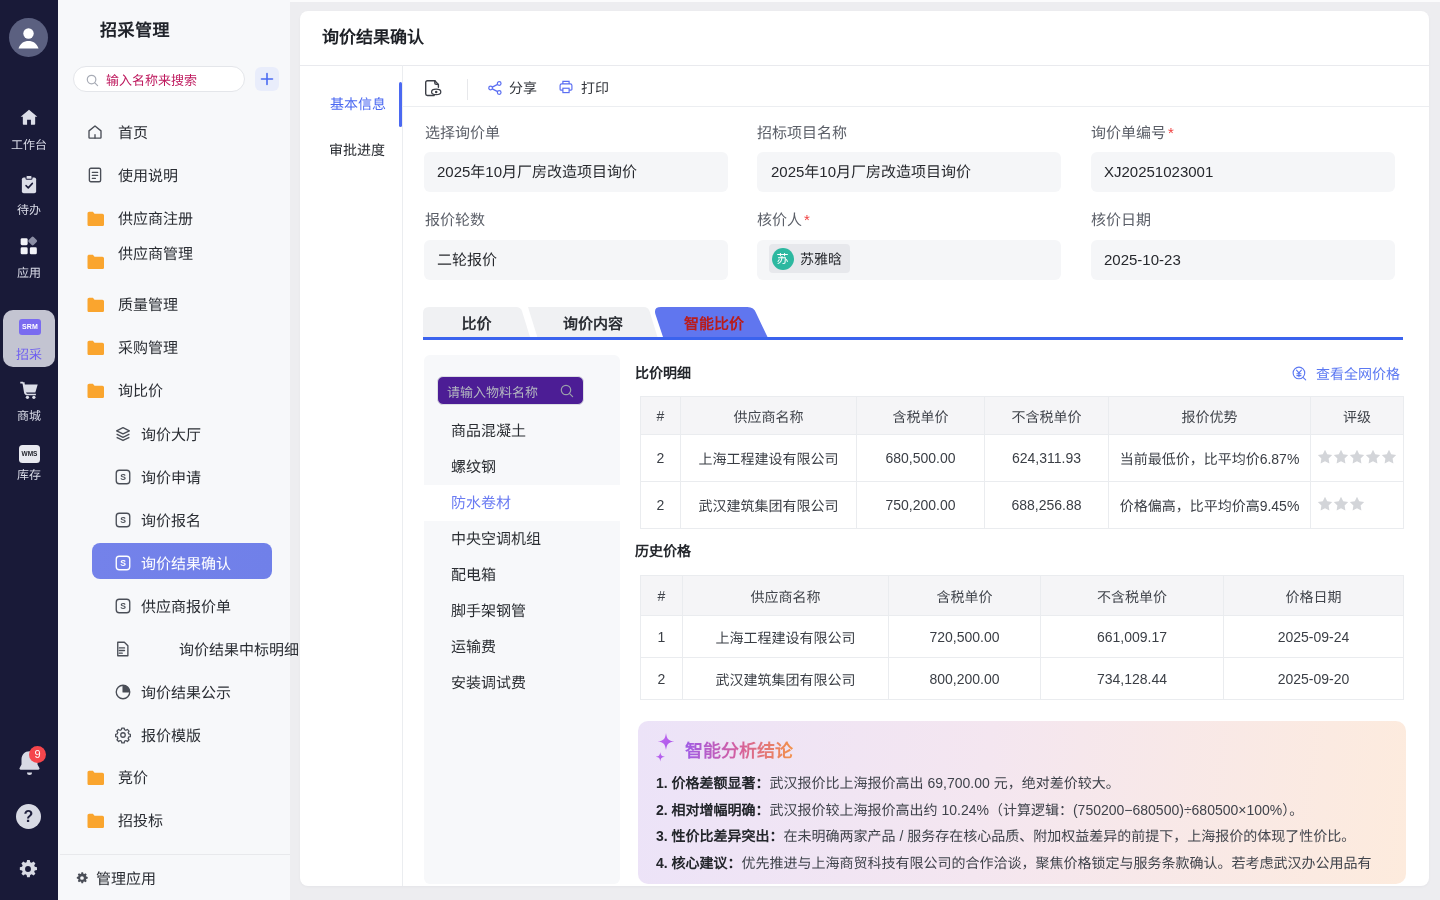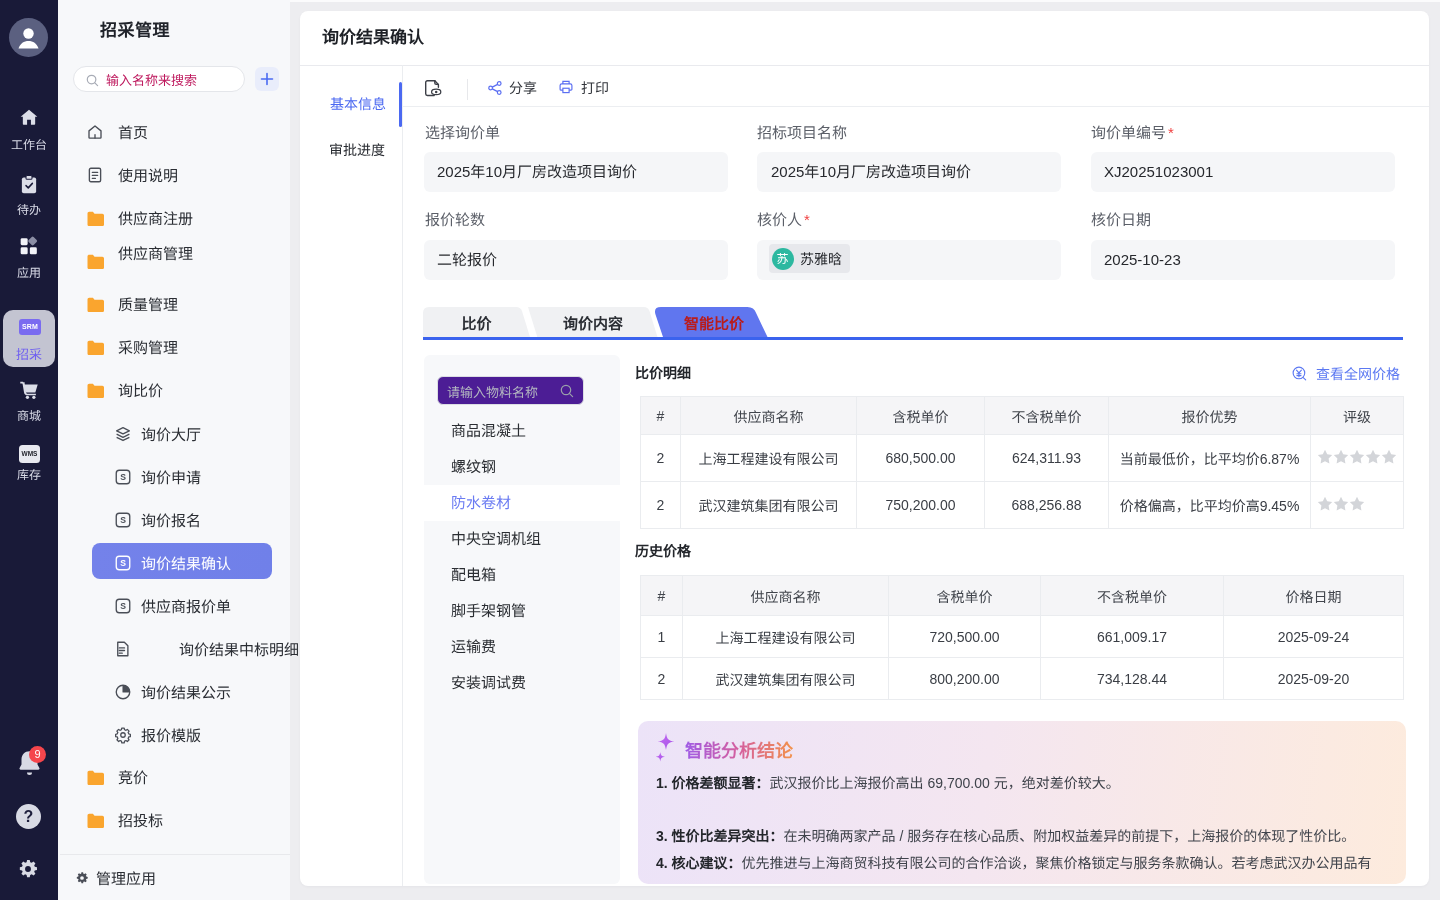--- a/index.html
+++ b/index.html
@@ -346,17 +346,18 @@
           <linearGradient id="spk" x1="0" y1="0" x2="1" y2="1">
             <stop offset="0" stop-color="#c36ef2"></stop>
             <stop offset="1" stop-color="#a74fe8"></stop>
           </linearGradient>
         </defs>
     <path d="M14 1 C14.9 7.2 16.3 8.6 22.5 9.5 C16.3 10.4 14.9 11.8 14 18 C13.1 11.8 11.7 10.4 5.5 9.5 C11.7 8.6 13.1 7.2 14 1 Z" fill="url(#spk)"></path>
     <path d="M8.3 20 C8.8 23.4 9.6 24.2 13 24.7 C9.6 25.2 8.8 26 8.3 29.4 C7.8 26 7 25.2 3.6 24.7 C7 24.2 7.8 23.4 8.3 20 Z" fill="url(#spk)"></path>
   </svg>
   <div class="abs" style="left:47px;top:15px;font-size:18px;font-weight:bold;background:linear-gradient(90deg,#a05ce6,#d55f9e,#f29149);-webkit-background-clip:text;background-clip:text;color:transparent;">智能分析结论</div>
   <div class="ai-line" style="top:51px;"><b>1. 价格差额显著：</b>武汉报价比上海报价高出 69,700.00 元，绝对差价较大。</div>
+  <div class="ai-line" style="top:77.5px;"><b>2. 相对增幅明确：</b>武汉报价较上海报价高出约 10.24%（计算逻辑：(750200−680500)÷680500×100%）。</div>
   <div class="ai-line" style="top:104px;"><b>3. 性价比差异突出：</b>在未明确两家产品 / 服务存在核心品质、附加权益差异的前提下，上海报价的体现了性价比。</div>
   <div class="ai-line" style="top:130.5px;"><b>4. 核心建议：</b>优先推进与上海商贸科技有限公司的合作洽谈，聚焦价格锁定与服务条款确认。若考虑武汉办公用品有</div>
 </div>
 
 </div>
 
 </body></html>

